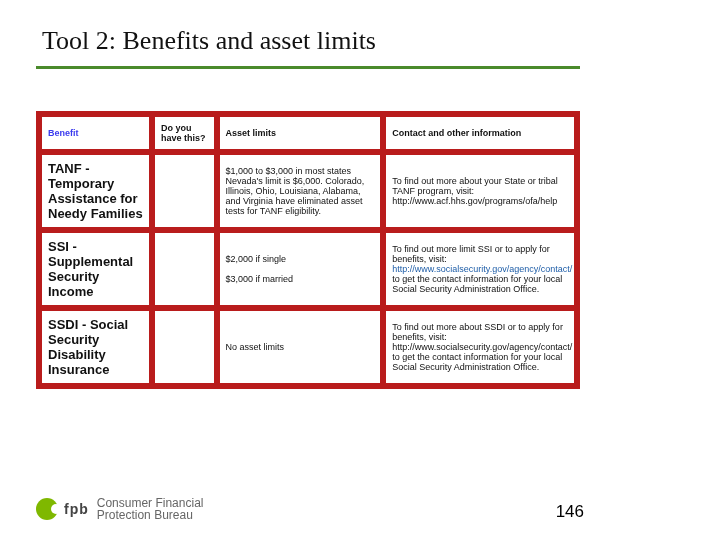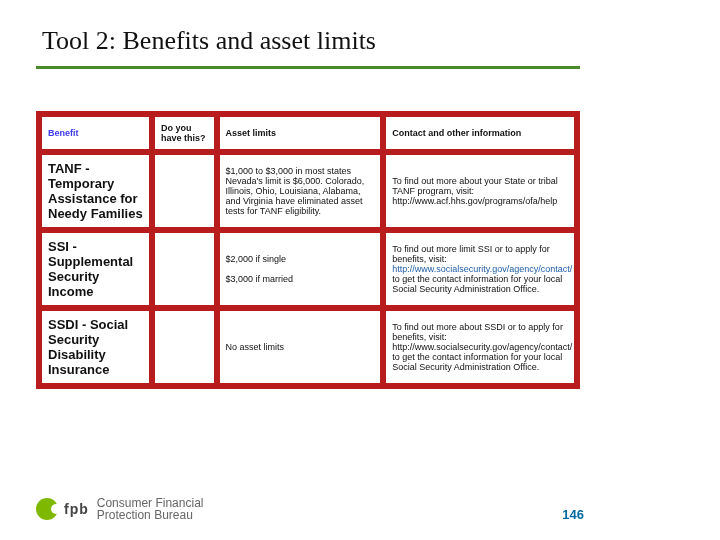--- a/index.html
+++ b/index.html
@@ -16,21 +16,21 @@
   col.c2 { width: 12%; }
   col.c3 { width: 31%; }
   col.c4 { width: 36%; }
   th.benefit { color: #3a3aee; font-weight: 700; }
   th.doyou { text-align: left; }
   td.rowlabel { font-weight: 700; font-size: 13px; }
   td .link { color: #1f5ea8; }
   .footer { position: absolute; bottom: 18px; left: 36px; right: 32px; display: flex; justify-content: space-between; align-items: flex-end; }
   .logo { display: flex; align-items: center; gap: 8px; }
   .logo-text { font-family: Arial, Helvetica, sans-serif; font-size: 12px; line-height: 1.05; color: #666; }
-  .page-num { font-family: Arial, Helvetica, sans-serif; font-size: 13px; color: #0369a1; font-weight: bold; }
+  .page-num { font-family: Arial, Helvetica, sans-serif; font-size: 17px; color: #000000; }
   .cfpb-mark { display: inline-flex; align-items: center; gap: 2px; }
   .cfpb-c { width: 22px; height: 22px; border-radius: 50%; background: #7fb800; position: relative; }
   .cfpb-c::after { content: ""; position: absolute; width: 10px; height: 10px; right: -3px; top: 6px; border-radius: 50%; background: #fff; }
   .cfpb-letters { font-family: Arial, Helvetica, sans-serif; font-weight: 700; font-size: 14px; letter-spacing: 1px; color: #444; margin-left: 4px; }
 </style>
 </head>
 <body>
 
 <div class="slide">
   <div class="title">Tool 2: Benefits and asset limits</div>

